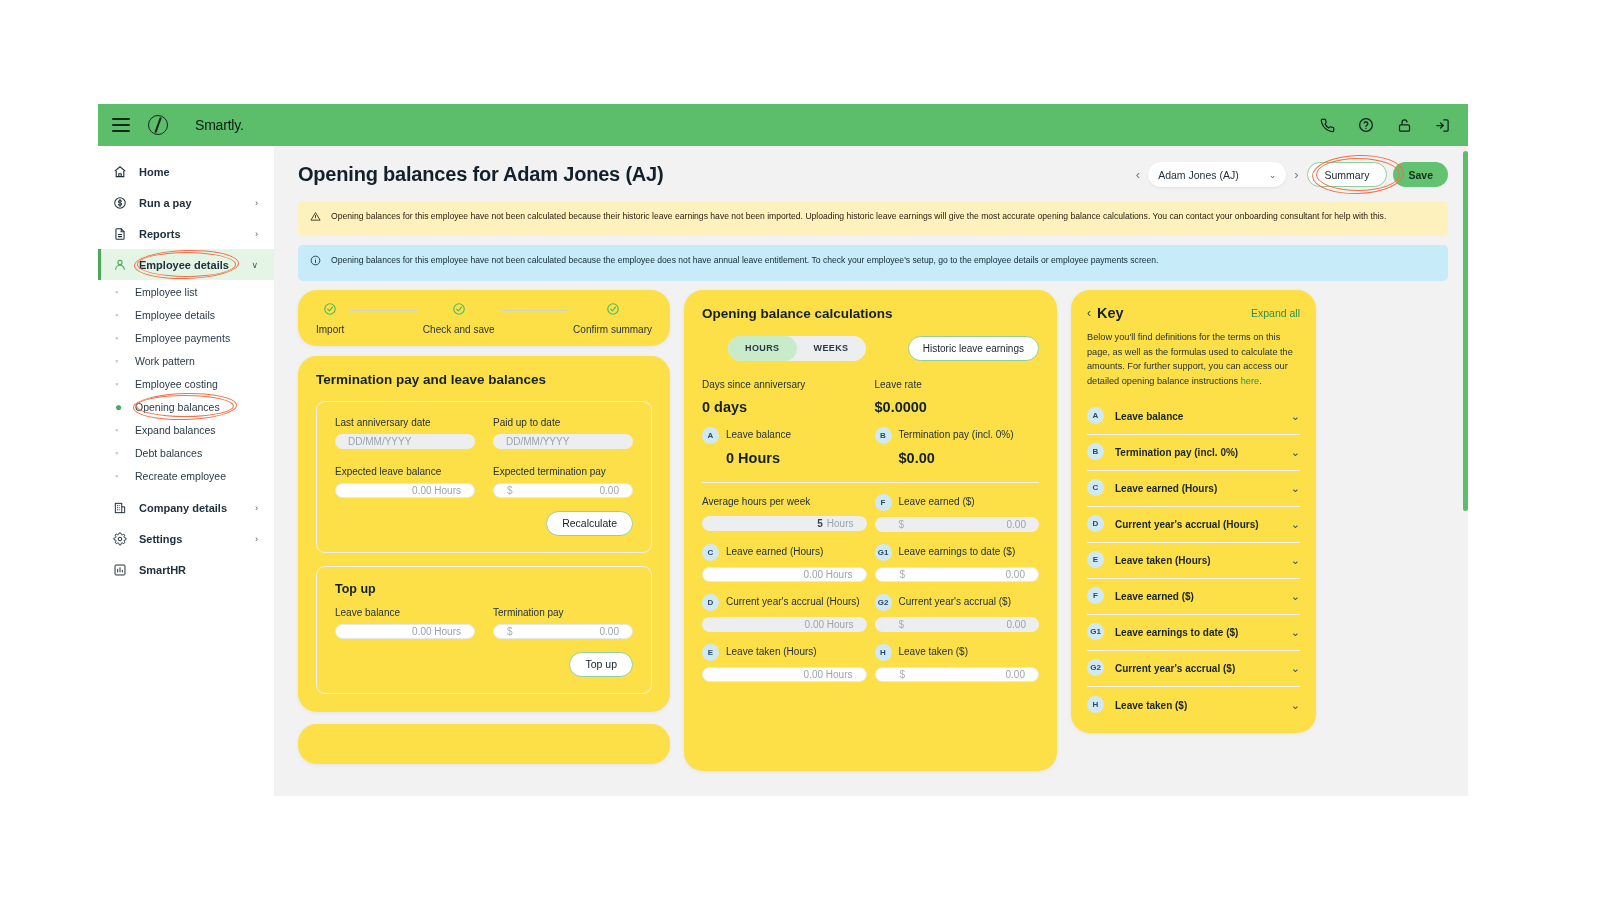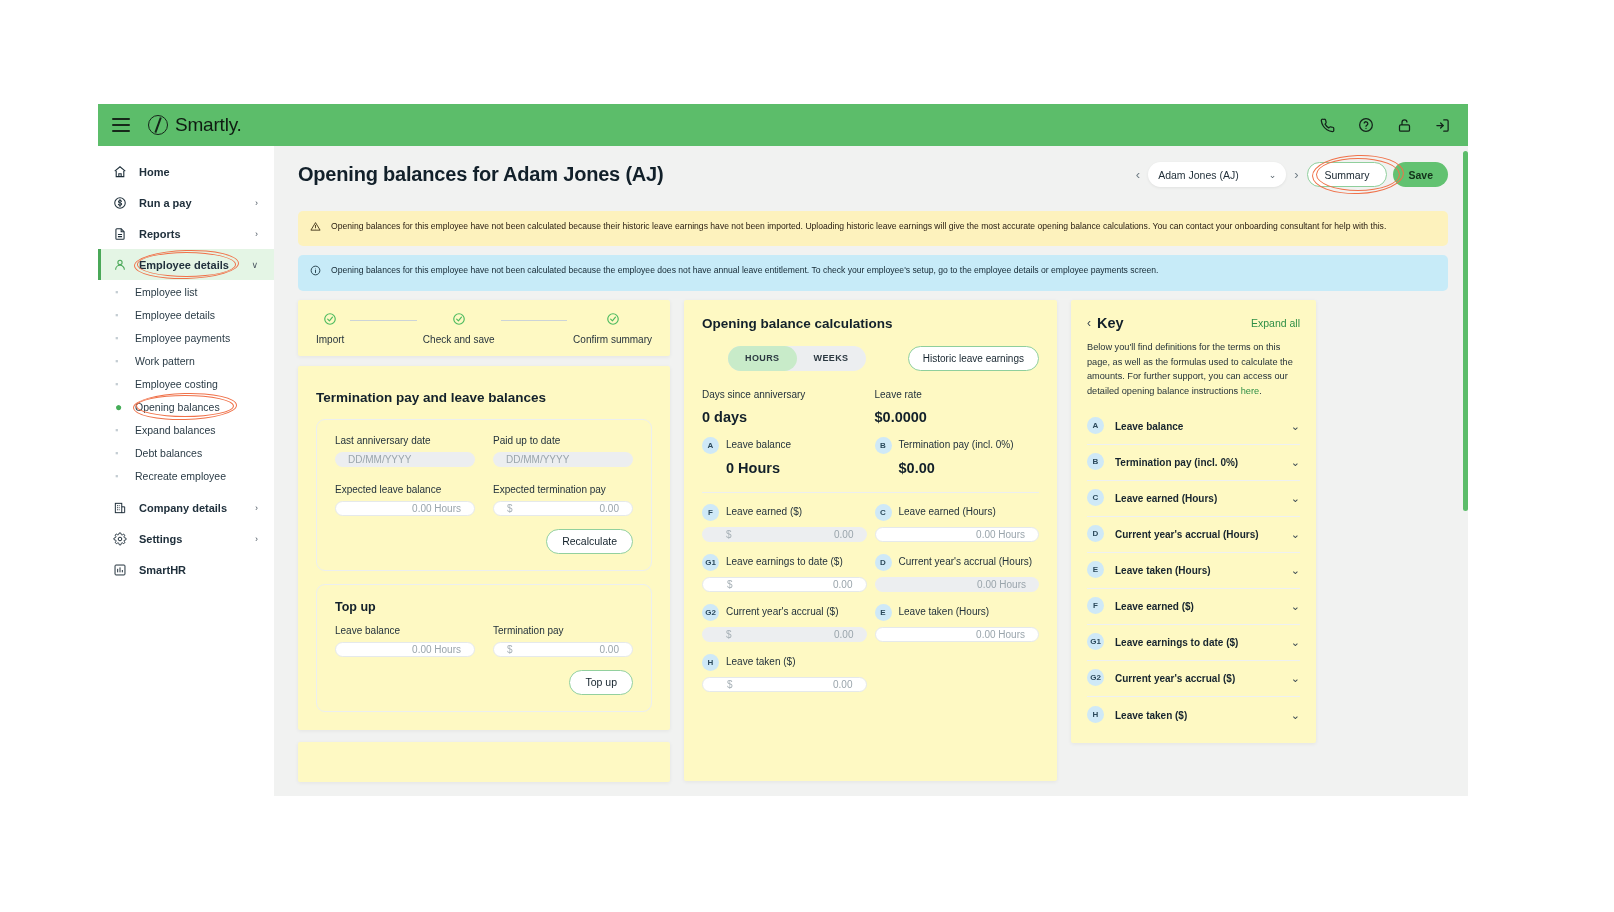--- a/index.html
+++ b/index.html
@@ -28,21 +28,21 @@
   .hamburger span { display:block; height:2px; background:#16281a; border-radius:1px; }
   .brand { display:flex; align-items:center; gap:7px; margin-left: 18px; }
   .brand-mark {
     width: 20px; height: 20px; border:1.8px solid #15241a; border-radius:50%;
     position: relative;
   }
   .brand-mark:before {
     content:""; position:absolute; left:50%; top:1px; width:1.8px; height:16px;
     background:#15241a; transform: translateX(-50%) rotate(20deg);
   }
-  .brand-text { font-size: 19px; font-weight: 500; color:#0f1b12; letter-spacing:-.2px; }
+  .brand-text { font-size: 14px; font-weight: 500; color:#0f1b12; letter-spacing:-.2px;margin-left:20px; }
   .top-icons { margin-left:auto; display:flex; align-items:center; gap:23px; }
   .top-icons svg { display:block; }
 
   
   .body-row { display: flex; height: 650px; }
 
   
   .sidebar {
     width: 176px; background: #ffffff; flex: 0 0 176px;
     padding-top: 10px; position: relative; overflow: hidden;
@@ -74,21 +74,21 @@
     font-size: 10.5px; color:#2a3b46; cursor:pointer;
   }
   .sub-item .dot { width:14px; text-align:left; color:#c3ccd2; font-size:9px; }
   .sub-item .dot.sel { color:#45ad58; font-size:12px; }
   .sub-item .sl { margin-left:6px; }
 
   
   .content {
     flex: 1; padding: 16px 20px 0 24px; overflow: hidden; position: relative;
   }
-  .page-head { display:flex; align-items:center; margin-bottom:24px; }
+  .page-head { display:flex; align-items:center; margin-bottom:14px; }
   .page-title { font-size: 20px; font-weight:600; color:#12202a; letter-spacing:-.2px; }
   .head-right { margin-left:auto; display:flex; align-items:center; gap:6px; position:relative; }
   .nav-arrow { font-size:13px; color:#6d7a83; cursor:pointer; padding:0 2px; }
   .emp-select {
     background:#fff; border-radius:18px; height:25px; width:138px;
     display:flex; align-items:center; padding:0 10px;
     font-size:10.5px; color:#1e2d37; cursor:pointer;
     box-shadow: 0 1px 3px rgba(0,0,0,.07);
   }
   .emp-select .cv { margin-left:auto; font-size:9px; color:#5a676f; }
@@ -117,30 +117,30 @@
   .banner.warn { background:#fdf2bd; }
   .banner.info { background:#c7ebf8; color:#142833; }
   .banner .bico { flex:0 0 12px; padding-top:1px; }
 
   
   .cols { display:flex; gap:14px; }
   .col-left { width: 372px; flex: 0 0 372px; }
   .col-mid  { width: 373px; flex: 0 0 373px; }
   .col-right{ width: 245px; flex: 0 0 245px; }
 
-  .card { background:#fef9c3; border-radius:2px; box-shadow:0 1px 4px rgba(0,0,0,.06); }
+  .card { background:#fde047; border-radius:19px; box-shadow:0 1px 4px rgba(0,0,0,.06); }
 
   
   .stepper { height:56px; display:flex; align-items:center; justify-content:center; padding: 8px 18px 6px; }
   .step { display:flex; flex-direction:column; align-items:center; gap:4px; }
   .step .sname { font-size:10px; color:#27343d; }
   .step-line { height:1px; background:#ccd4d8; flex:1; margin:0 6px 16px; min-width:60px; }
 
   
-  .lcard { margin-top:10px; padding:24px 18px 18px; }
+  .lcard { margin-top:10px; padding:16px 18px 18px; }
   .card-title { font-size:13.5px; font-weight:600; color:#13212b; margin-bottom:14px; }
   .inner-box { border:1px solid #eceff0; border-radius:9px; padding:15px 18px 16px; }
   .field-grid { display:grid; grid-template-columns:1fr 1fr; column-gap:18px; row-gap:4px; }
   .f-label { font-size:10px; color:#23323c; margin-bottom:6px; }
   .f-input {
     height:15px; border-radius:16px; display:flex; align-items:center;
     padding:0 13px; font-size:10px; color:#9aa5ac;
   }
   .f-input.filled { background:#eceef0; }
   .f-input.outline { background:#fff; border:1px solid #e5e9eb; }
@@ -548,20 +548,27 @@
                 <div class="m-lab">
                   <span class="badge">B</span>
                   <span>Termination pay (incl. 0%)</span>
                 </div>
                 <div class="m-big m-indent">$0.00</div>
               </div>
 
               <div class="m-sep"></div>
 
               <div class="m-cell">
+                <div class="m-lab">Average hours per week</div>
+                <div class="f-input filled m-indent" style="margin-top:6px; padding-right:13px;">
+                  <span class="right val-strong">5</span>
+                  <span style="margin-left:4px;">Hours</span>
+                </div>
+              </div>
+              <div class="m-cell">
                 <div class="m-lab">
                   <span class="badge">F</span>
                   <span>Leave earned ($)</span>
                 </div>
                 <div class="f-input filled m-indent" style="margin-top:6px;">
                   <span class="pre">$</span>
                   <span class="right">0.00</span>
                 </div>
               </div>
 

